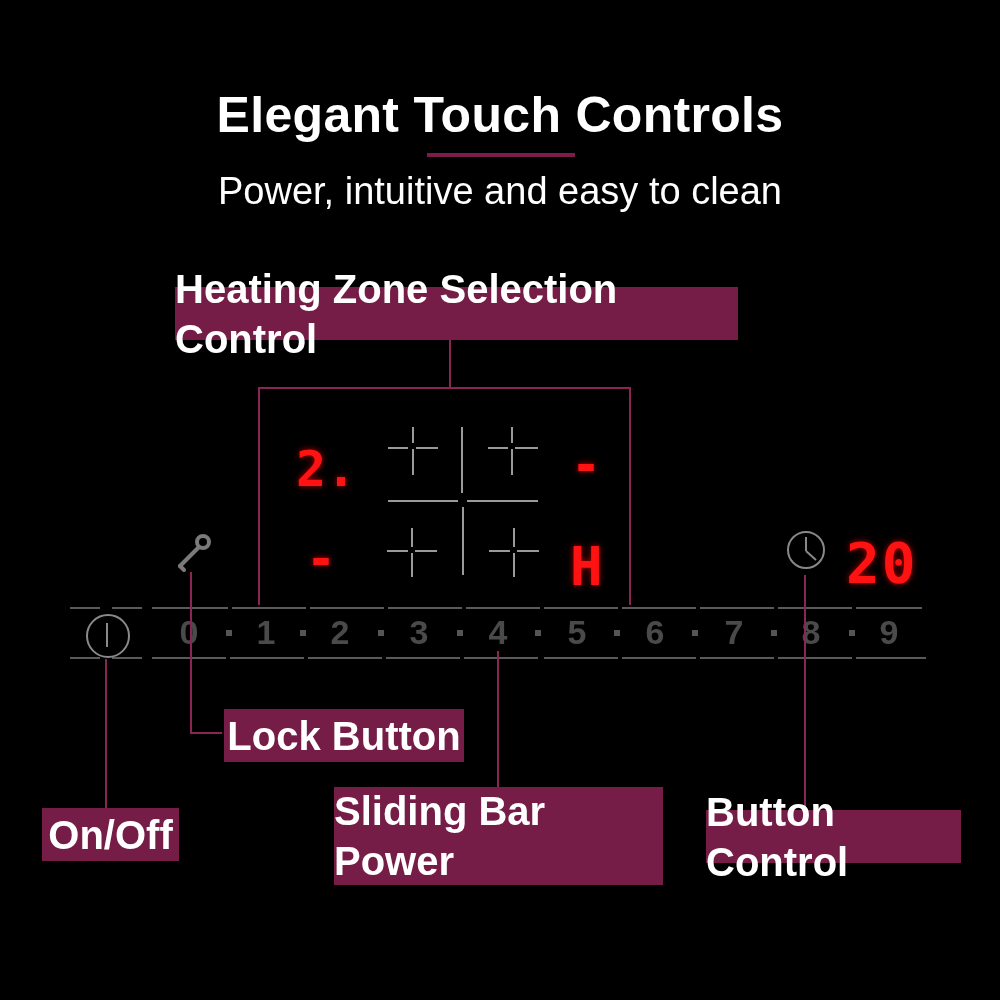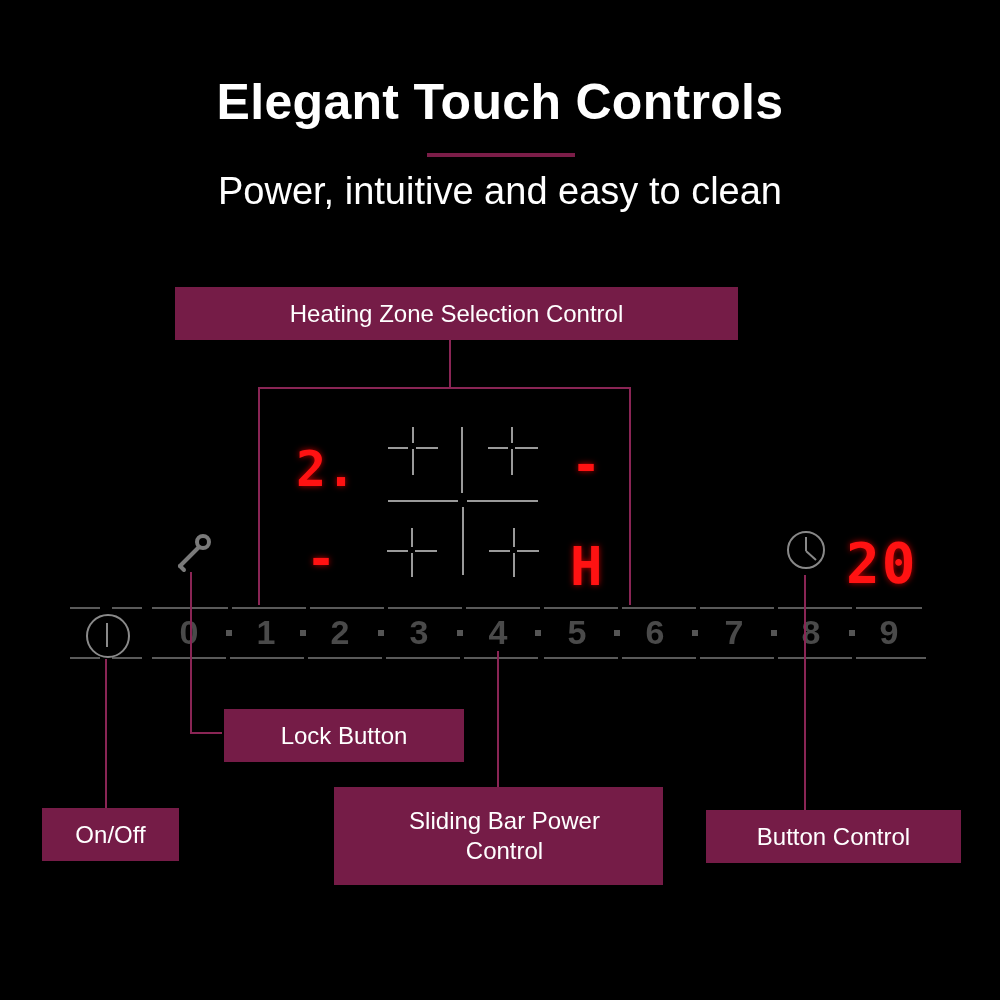--- a/index.html
+++ b/index.html
@@ -1,22 +1,22 @@
 <!DOCTYPE html>
 <html><head>
 <meta charset="utf-8">
 <style>
   * { margin:0; padding:0; box-sizing:border-box; }
   html, body { width:1000px; height:1000px; background:#000; overflow:hidden; }
   body { position:relative; font-family:"Liberation Sans", "DejaVu Sans", sans-serif; color:#fff; }
   .abs { position:absolute; }
-  .title { left:0; width:1000px; top:73px; text-align:center; font-size:50px; font-weight:bold; letter-spacing:0.3px; }
+  .title { left:0; width:1000px; top:86px; text-align:center; font-size:50px; font-weight:bold; letter-spacing:0.3px; }
   .title-rule { left:427px; top:153px; width:148px; height:4px; background:#7b1d48; }
   .subtitle { left:0; width:1000px; top:170px; text-align:center; font-size:38px; font-weight:normal; }
-  .label { background:#751c47; color:#fff; font-size:24px; display:flex; align-items:center; justify-content:center; text-align:center; line-height:1.25; }
+  .label { background:#751c47; color:#fff; font-size:40px; display:flex; align-items:center; justify-content:center; line-height:1.25;font-weight:bold; }
   .line { background:#8a2555; }
   .seg-bar { height:2px; background:#5a5a5a; }
   .digit { font-size:34px; font-weight:bold; color:#4a4a4a; width:40px; text-align:center; top:613px; }
   .dot { width:6px; height:6px; background:#555; top:630px; }
   .led { color:#ff1212; font-family:"DejaVu Sans Mono", monospace; font-weight:bold; text-shadow:0 0 6px rgba(255,0,0,0.7); }
 </style>
 </head>
 <body>
 
 <div class="abs title">Elegant Touch Controls</div>
@@ -139,19 +139,18 @@
 <div class="abs line" style="left:190px;top:732px;width:32px;height:2px;"></div>
 <div class="abs line" style="left:497px;top:651px;width:2px;height:136px;"></div>
 <div class="abs line" style="left:804px;top:575px;width:2px;height:236px;"></div>
 
 <div class="abs label" style="left:224px;top:709px;width:240px;height:53px;">
   <span>Lock Button</span>
 </div>
 <div class="abs label" style="left:42px;top:808px;width:137px;height:53px;">
   <span>On/Off</span>
 </div>
-<div class="abs label" style="left:334px;top:787px;width:329px;height:98px;flex-direction:column;padding-left:12px;">
+<div class="abs label" style="left:334px;top:787px;width:329px;height:98px;flex-direction:column;">
   <span>Sliding Bar Power</span>
-  <span>Control</span>
 </div>
 <div class="abs label" style="left:706px;top:810px;width:255px;height:53px;">
   <span>Button Control</span>
 </div>
 
 </body></html>

